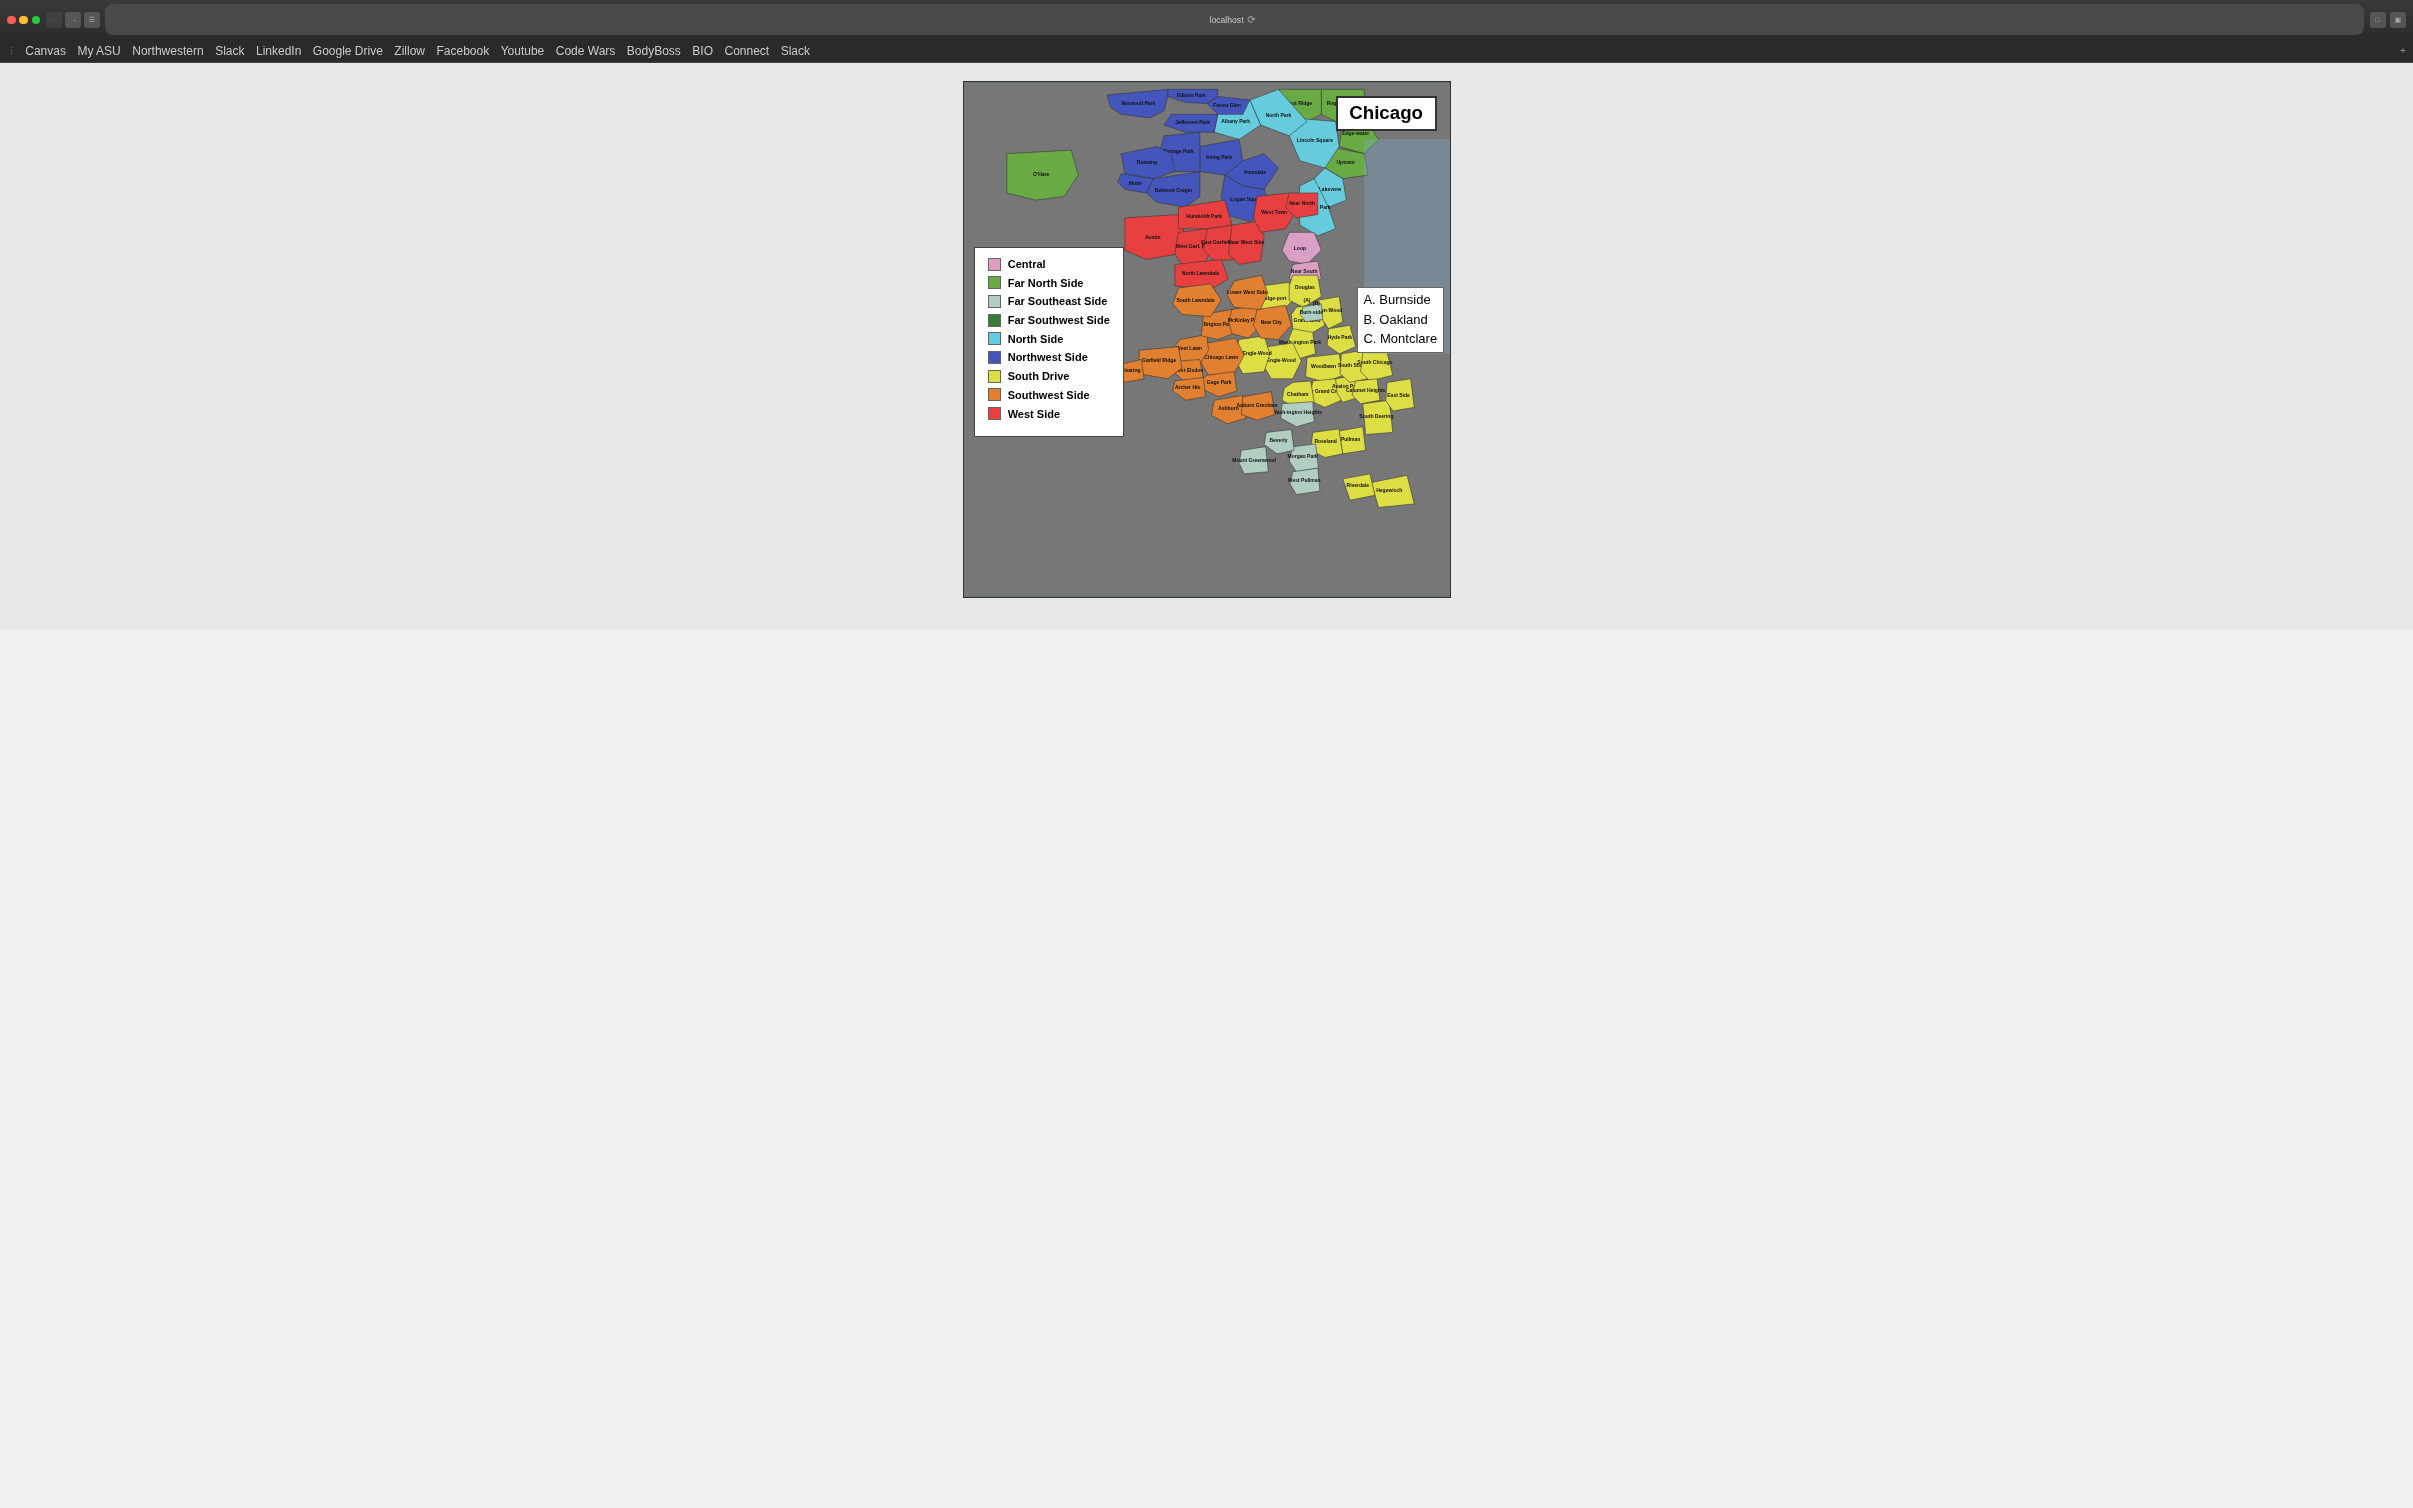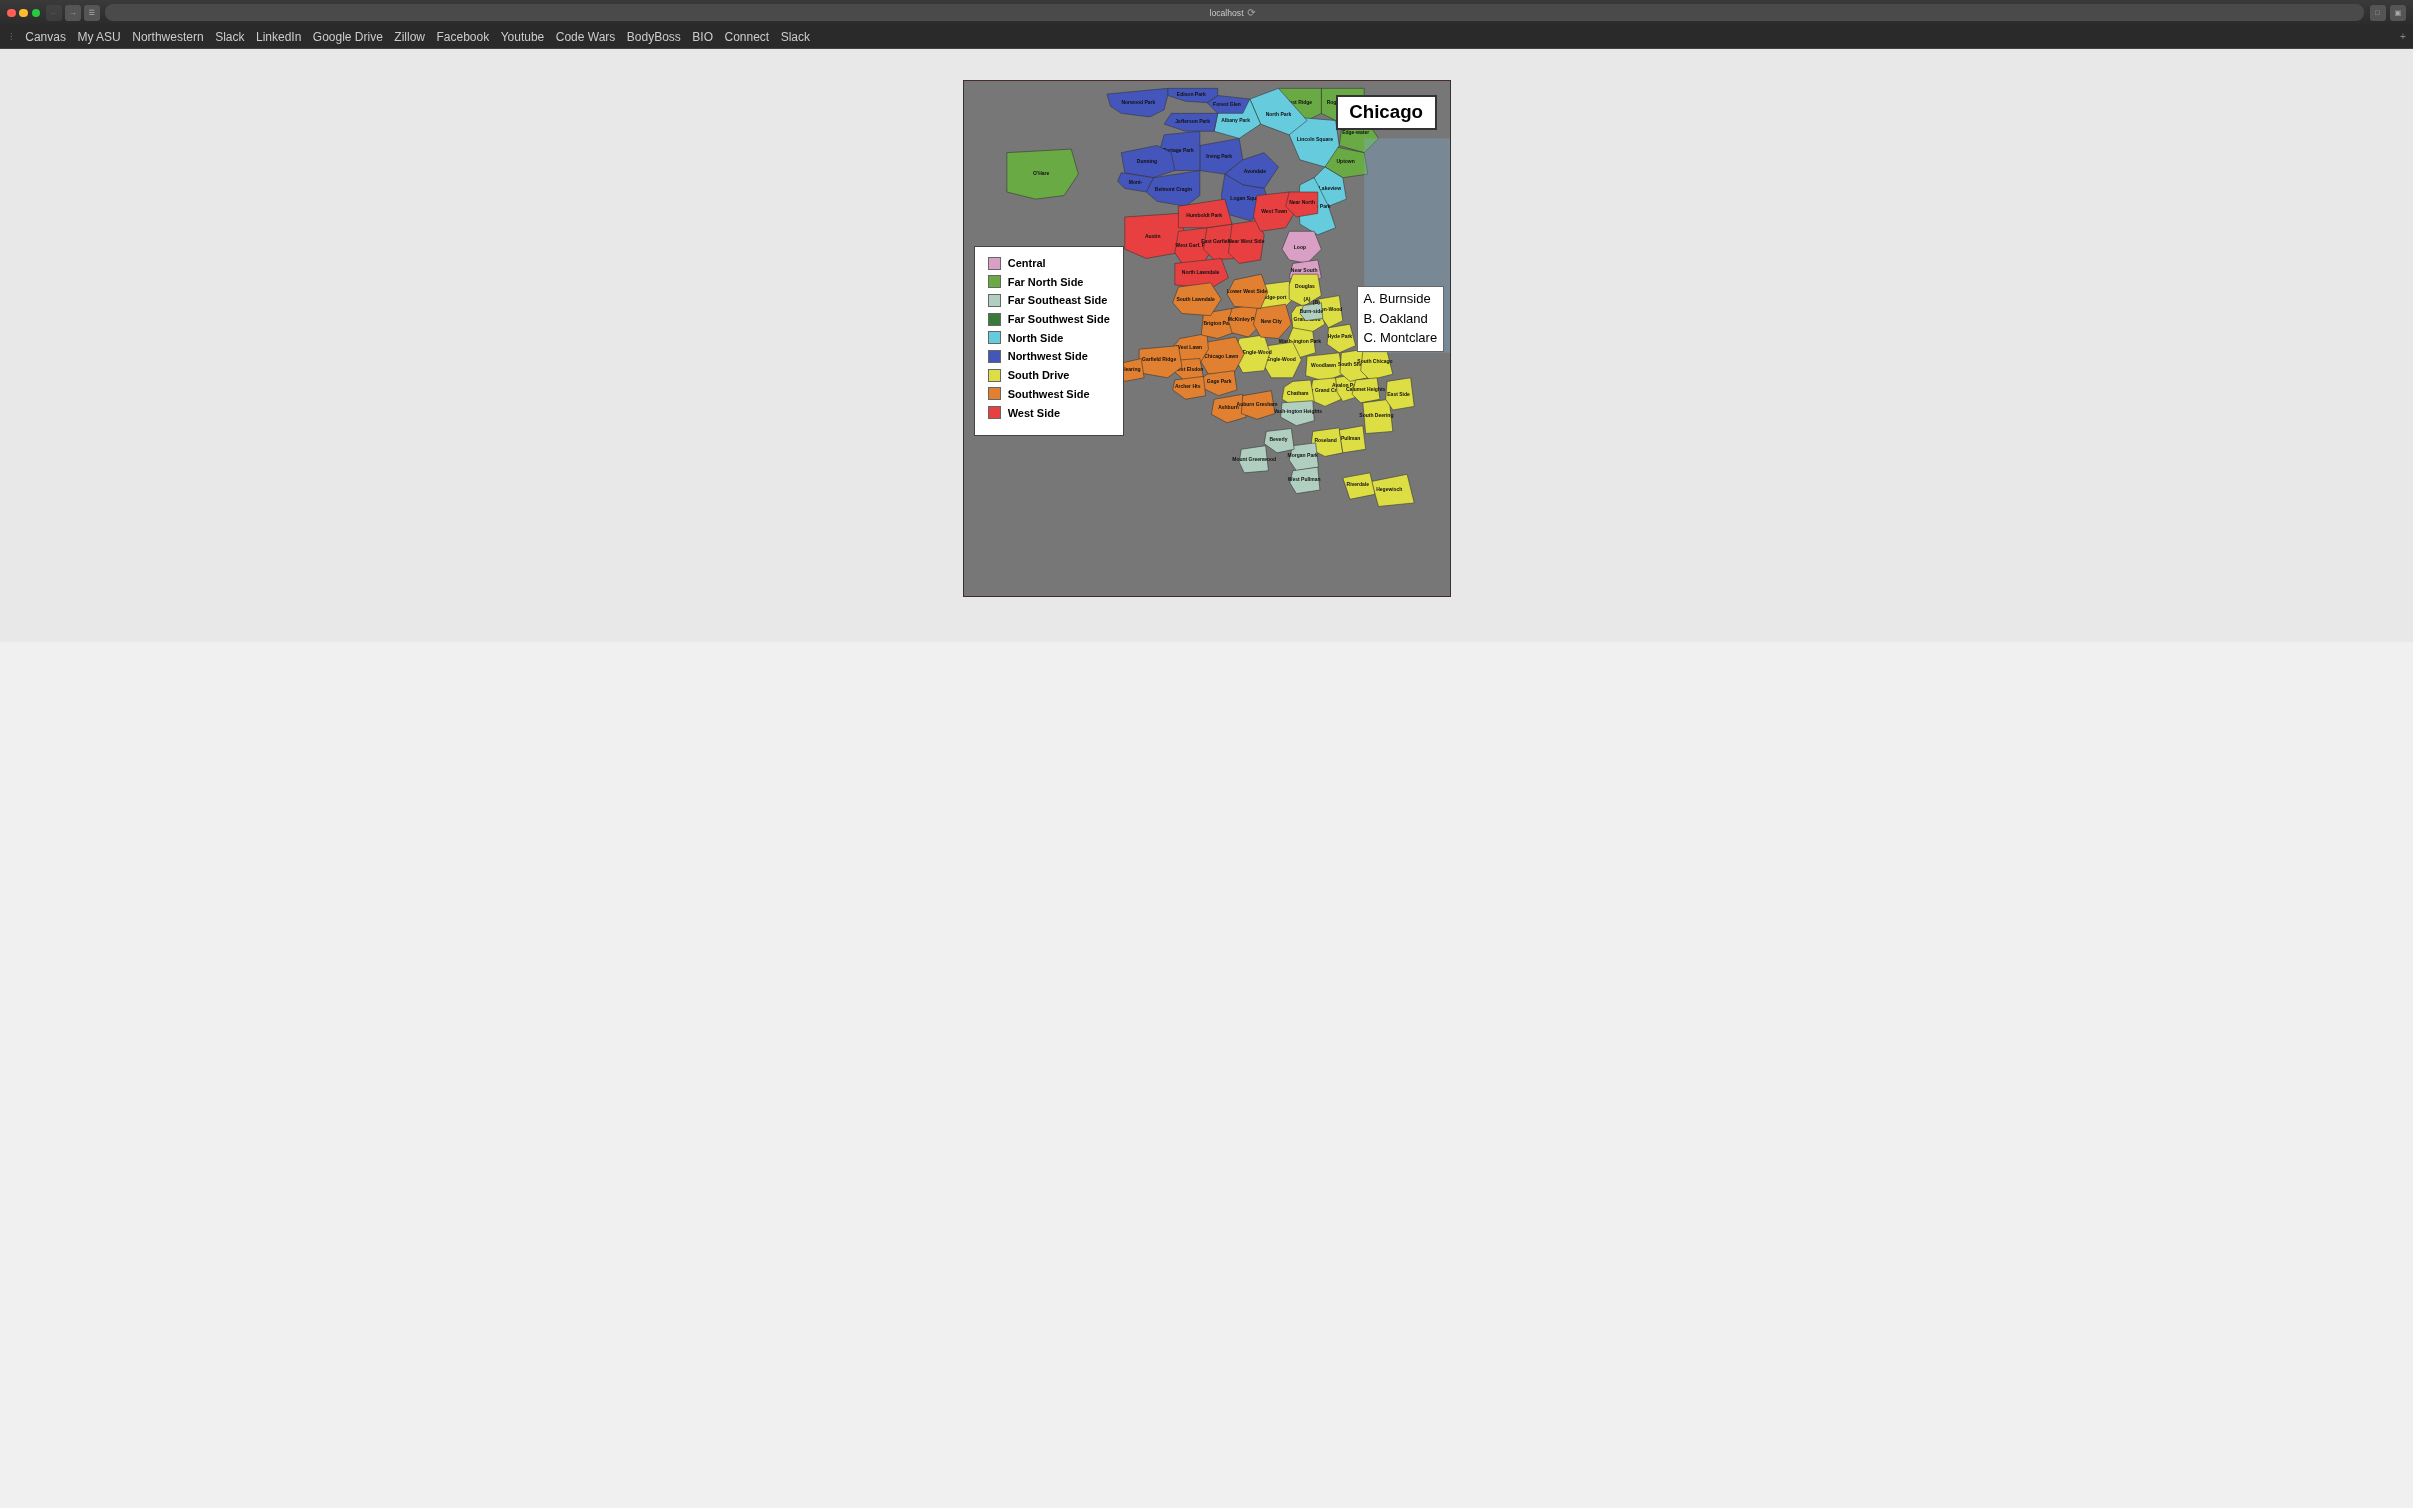--- a/index.html
+++ b/index.html
@@ -30,21 +30,21 @@
       display: flex; align-items: center; justify-content: center; color: #aaa; font-size: 8px; cursor: pointer;
     }
     .nav-arrow.disabled { opacity: 0.4; }
     .square-btn {
       width: 16px; height: 16px; background: #555; border-radius: 2.9px;
       display: flex; align-items: center; justify-content: center; color: #aaa; font-size: 7.2px; cursor: pointer;
     }
     .address-bar {
       flex: 1; background: #4a4a4a; border-radius: 8px;
       display: flex; align-items: center; justify-content: center;
-      height: 17px; padding: 0 5.7px;
+      height: 31px; padding: 0 5.7px;
     }
     .address-text { color: #ccc; font-size: 8.6px; }
     .reload-btn {
       width: 16px; height: 16px; background: transparent;
       display: flex; align-items: center; justify-content: center; color: #aaa; font-size: 10px; cursor: pointer;
     }
     .browser-right {
       display: flex; gap: 4.3px; align-items: center;
     }
     .br-btn {
@@ -88,23 +88,23 @@
     .home-icon { margin-right: 2.9px; }
     .logout-link { color: #6b7db3; font-size: 8.6px; text-decoration: underline; cursor: pointer; margin-top: 2.9px; display: block; }
 
     
     .map-container {
       background: #e8e8e8;
       padding: 14.4px 29px 29px;
     }
     .map-wrapper {
       border: 1.4px solid #333;
-      background: #ef4444;
+      background: #0f766e;
       position: relative;
-      margin: 16px auto;
+      margin: 3px auto;
       width: 488px;
       height: 517px;
     }
 
     
     .legend {
       position: absolute;
       left: 10px;
       top: 165px;
       background: white;

